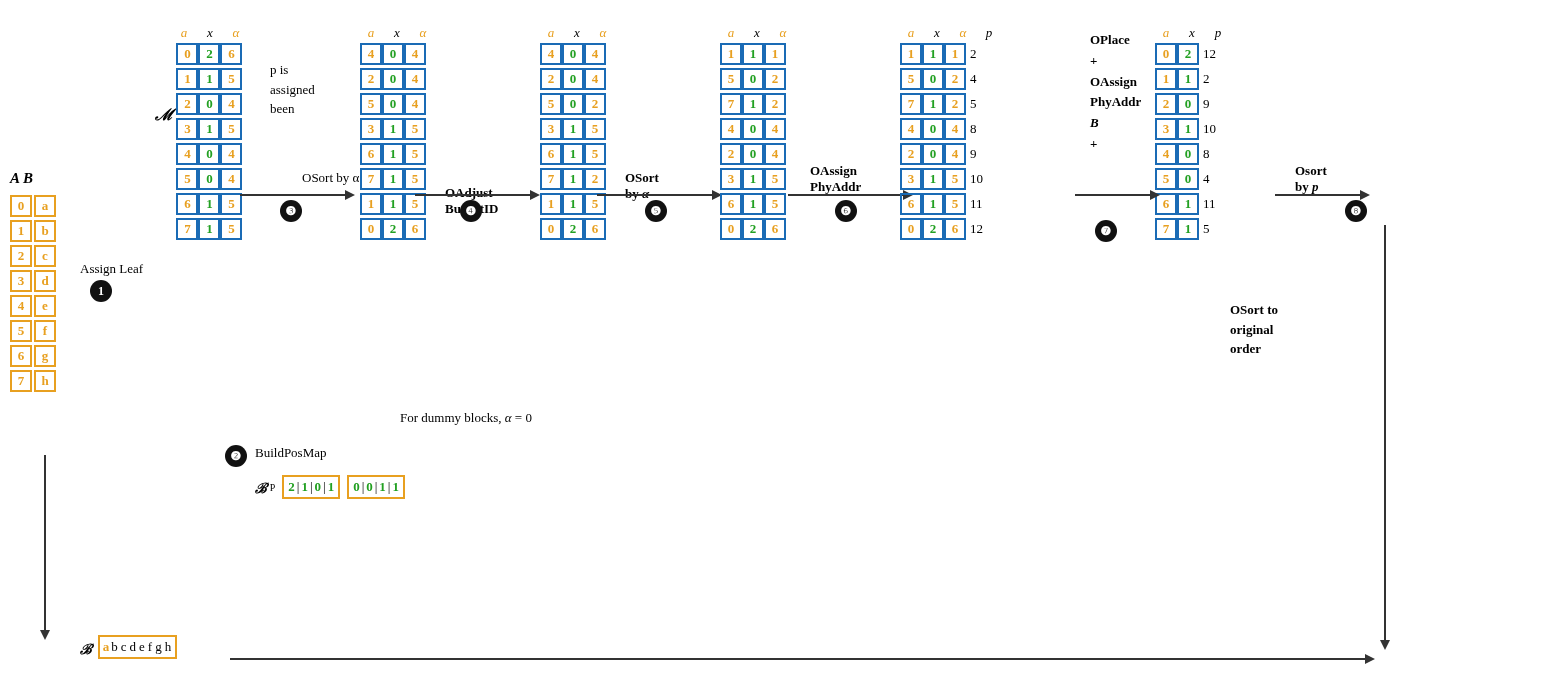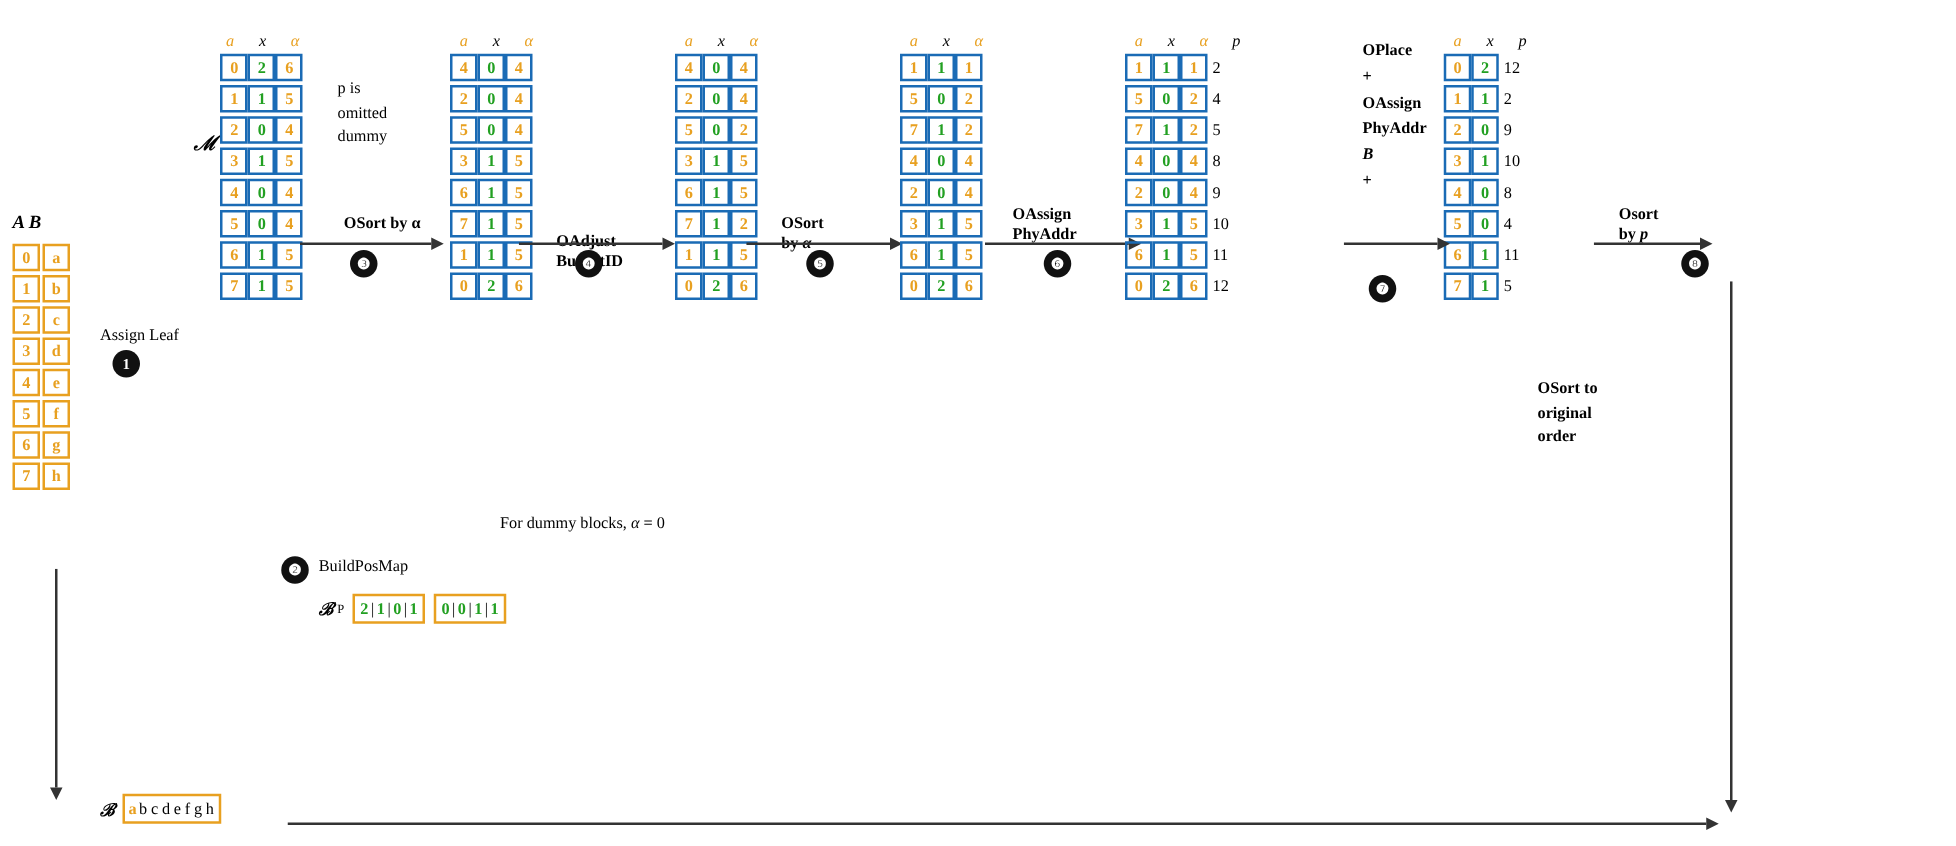--- a/index.html
+++ b/index.html
@@ -242,22 +242,22 @@
           <div class="cell">
               <span class="cell-orange">5</span>
             </div>
         </div>
       </div>
     </div>
   </div>
 
   <div class="abs" style="left:270px; top:60px; font-size:13px; line-height:1.5;">
     <span>p is</span><br>
-    <span>omitted</span><br>
-    <span>dummy</span>
+    <span>assigned</span><br>
+    <span>been</span>
   </div>
 
   <div class="abs" style="left:360px; top:25px;">
     <div style="display:flex; margin-left:0; margin-bottom:2px; font-style:italic; font-size:13px; gap:4px;">
       <span style="width:22px; text-align:center; color:#e8a020;">a</span>
       <span style="width:22px; text-align:center;">x</span>
       <span style="width:22px; text-align:center; color:#e8a020;">α</span>
     </div>
     <div class="col-group">
       <div class="row-group" style="margin-bottom:3px;">
@@ -345,21 +345,21 @@
             <span class="cell-green">2</span>
           </div>
         <div class="cell">
             <span class="cell-orange">6</span>
           </div>
       </div>
     </div>
   </div>
 
   <div class="abs" style="left:275px; top:170px; font-size:13px;">
-    <span style="font-weight:bold;">OSort by α</span>
+    <span style="font-weight:normal;margin-left:27px;">OSort by α</span>
   </div>
 
   <div class="abs" style="left:240px; top:185px;">
     <svg width="120" height="20">
       <line x1="0" y1="10" x2="105" y2="10" stroke="#333" stroke-width="2"></line>
       <polygon points="105,5 115,10 105,15" fill="#333"></polygon>
     </svg>
   </div>
 
   <div class="abs" style="left:280px; top:200px;">

